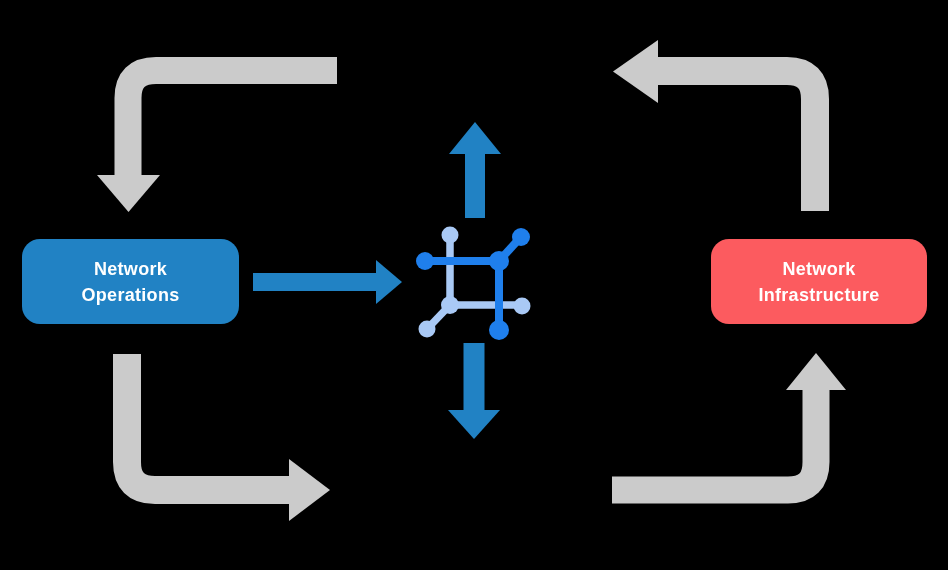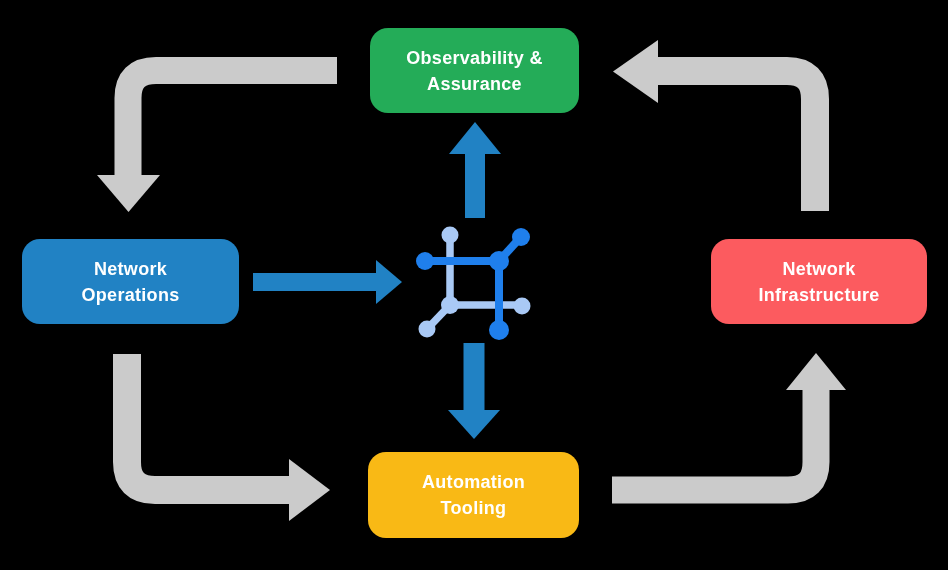--- a/index.html
+++ b/index.html
@@ -103,33 +103,25 @@
         <path d="M 499 261 L 519 239" fill="none" stroke="#1F7FEC"></path>
         <path d="M 499 261 L 499 329" fill="none" stroke="#1F7FEC"></path>
       </g>
       <circle cx="425" cy="261" r="9" fill="#1F7FEC"></circle>
       <circle cx="521" cy="237" r="9" fill="#1F7FEC"></circle>
       <circle cx="499" cy="330" r="10" fill="#1F7FEC"></circle>
       <circle cx="499" cy="261" r="10" fill="#1F7FEC"></circle>
     </g>
   </svg>
 
-  <div class="node node-observability" style="background: rgb(36, 172, 88);">
-    <span>Observability &amp;
-Assurance</span>
-  </div>
 
   <div class="node node-operations" style="background: rgb(33, 130, 196);">
     <span>Network
 Operations</span>
   </div>
 
   <div class="node node-infrastructure" style="background: rgb(252, 91, 95);">
     <span>Network
 Infrastructure</span>
   </div>
 
-  <div class="node node-automation" style="background: rgb(249, 185, 21);">
-    <span>Automation
-Tooling</span>
-  </div>
 
 </div>
 
 </body></html>

